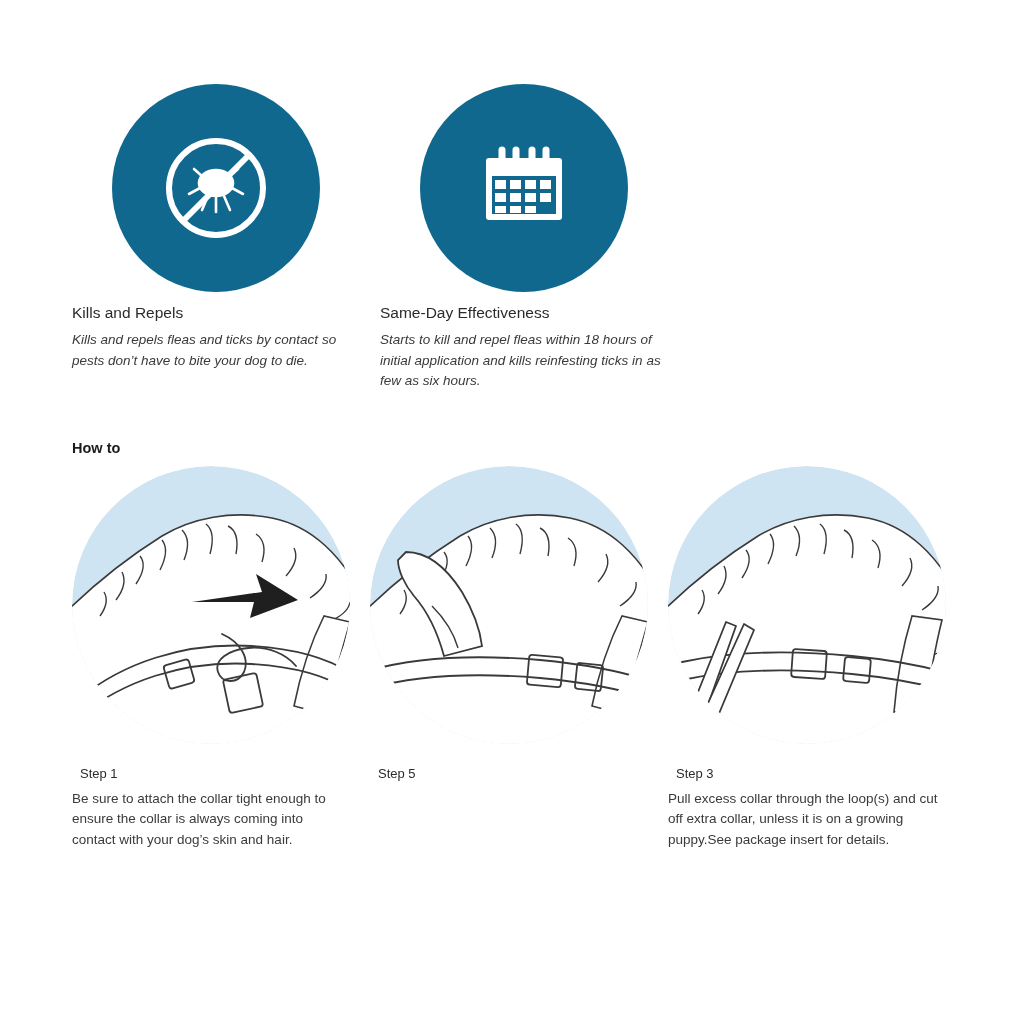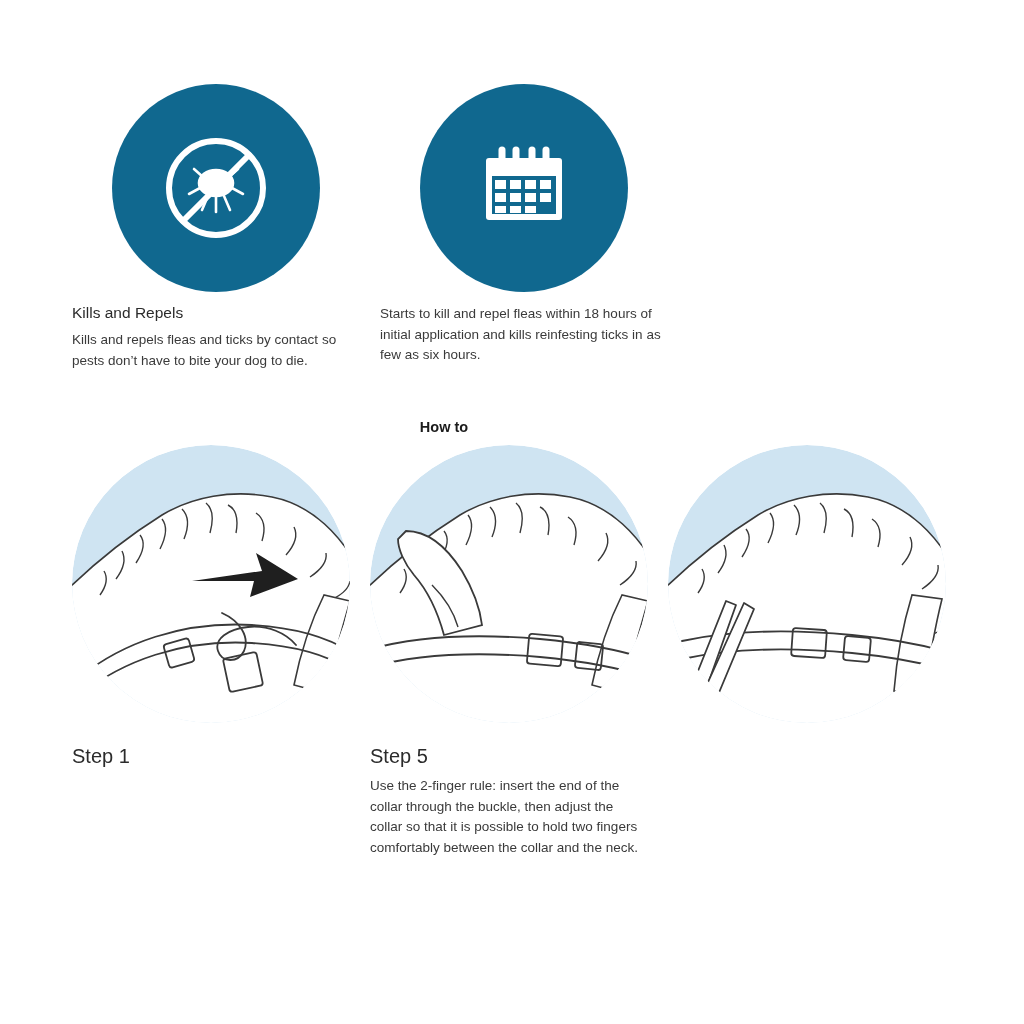--- a/index.html
+++ b/index.html
@@ -52,57 +52,57 @@
     color: #2b2b2b;
     margin: 0 0 8px 0;
     font-weight: 400;
   }
   .feature-body {
     font-size: 13.5px;
     line-height: 1.52;
     color: #3a3a3a;
     margin: 0;
     max-width: 288px;
+    font-style: italic;
   }
   .feature-note {
     font-size: 13px;
     color: #3a3a3a;
     margin: 26px 0 0 0;
   }
 
   
   .howto-heading {
     font-size: 14.5px;
     font-weight: bold;
     color: #1c1c1c;
     margin: 48px 0 10px 0;
-    text-align: center;
   }
   .steps {
     display: flex;
     gap: 0;
   }
   .step {
     width: 308px;
     box-sizing: border-box;
     padding-right: 20px;
   }
   .photo {
     width: 278px;
     height: 278px;
     border-radius: 50%;
     overflow: hidden;
     background: #ffffff;
     position: relative;
   }
   .photo svg { display: block; }
   .step-title {
-    font-size: 20px;
+    font-size: 13px;
     color: #2b2b2b;
-    margin: 22px 0 8px 0;
+    margin: 22px 0 8px 8px;
     font-weight: 400;
   }
   .step-body {
     font-size: 13.5px;
     line-height: 1.52;
     color: #3a3a3a;
     margin: 0;
     max-width: 290px;
   }
 </style>
@@ -157,20 +157,21 @@
             </g>
             <g stroke="#ffffff" stroke-width="7" stroke-linecap="round" fill="none">
               <path d="M38 22 L38 36"></path>
               <path d="M52 22 L52 36"></path>
               <path d="M68 22 L68 36"></path>
               <path d="M82 22 L82 36"></path>
             </g>
           </svg>
         </div>
       </div>
+      <p class="feature-title">Same-Day Effectiveness</p>
       <p class="feature-body">Starts to kill and repel fleas within 18 hours of initial application and kills reinfesting ticks in as few as six hours.</p>
     </div>
 
 
   </div>
 
   <p class="howto-heading">How to</p>
 
   <div class="steps">
 
@@ -206,20 +207,21 @@
             <path d="M150 168 C168 176 178 192 172 206 C166 218 150 218 146 206 C142 194 156 184 176 182 C196 180 214 188 224 200" fill="none" stroke="#3a3a3a" stroke-width="1.8" stroke-linecap="round"></path>
             <g fill="none" stroke="#3a3a3a" stroke-width="1.8">
               <rect x="154" y="210" width="34" height="34" rx="3" transform="rotate(-12 171 227)"></rect>
               <rect x="94" y="196" width="26" height="24" rx="3" transform="rotate(-16 107 208)"></rect>
             </g>
             <path d="M120 136 L190 126 L184 108 L226 134 L178 152 L182 136 Z" fill="#1f1f1f"></path>
           </g>
         </svg>
       </div>
       <p class="step-title">Step 1</p>
+      <p class="step-body">Be sure to attach the collar tight enough to ensure the collar is always coming into contact with your dog’s skin and hair.</p>
     </div>
 
     <div class="step">
       <div class="photo">
         <svg width="278" height="278" viewBox="0 0 278 278">
           <defs>
             <clipPath id="c2">
                 <circle cx="139" cy="139" r="139"></circle>
               </clipPath>
           </defs>
@@ -246,21 +248,20 @@
               <path d="M-6 224 C40 210 100 206 170 212 C224 217 260 226 284 234"></path>
             </g>
             <g fill="none" stroke="#3a3a3a" stroke-width="1.8">
               <rect x="158" y="190" width="34" height="30" rx="3" transform="rotate(5 175 205)"></rect>
               <rect x="206" y="198" width="26" height="26" rx="3" transform="rotate(6 219 211)"></rect>
             </g>
           </g>
         </svg>
       </div>
       <p class="step-title">Step 5</p>
-      <p class="step-body">Use the 2-finger rule: insert the end of the collar through the buckle, then adjust the collar so that it is possible to hold two fingers comfortably between the collar and the neck.</p>
     </div>
 
     <div class="step">
       <div class="photo">
         <svg width="278" height="278" viewBox="0 0 278 278">
           <defs>
             <clipPath id="c3">
                 <circle cx="139" cy="139" r="139"></circle>
               </clipPath>
           </defs>
@@ -291,16 +292,18 @@
               <rect x="176" y="192" width="26" height="24" rx="3" transform="rotate(5 189 204)"></rect>
             </g>
             <g fill="#ffffff" stroke="#3a3a3a" stroke-width="1.8" stroke-linejoin="round">
               <path d="M22 246 L58 156 L68 160 L36 250 Z"></path>
               <path d="M36 246 L76 158 L86 164 L50 250 Z"></path>
               <circle cx="28" cy="240" r="5" fill="#ffffff"></circle>
             </g>
           </g>
         </svg>
       </div>
+      <p class="step-title">Step 3</p>
+      <p class="step-body">Pull excess collar through the loop(s) and cut off extra collar, unless it is on a growing puppy.See package insert for details.</p>
     </div>
 
   </div>
 </div>
 
 </body></html>

